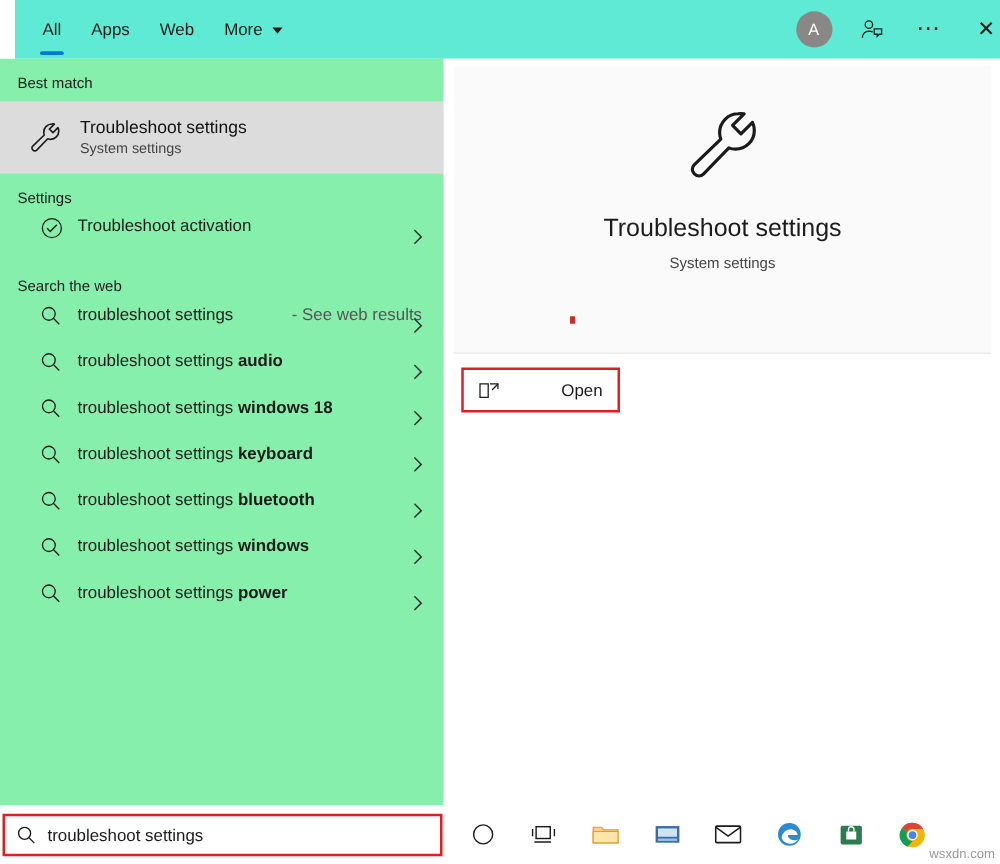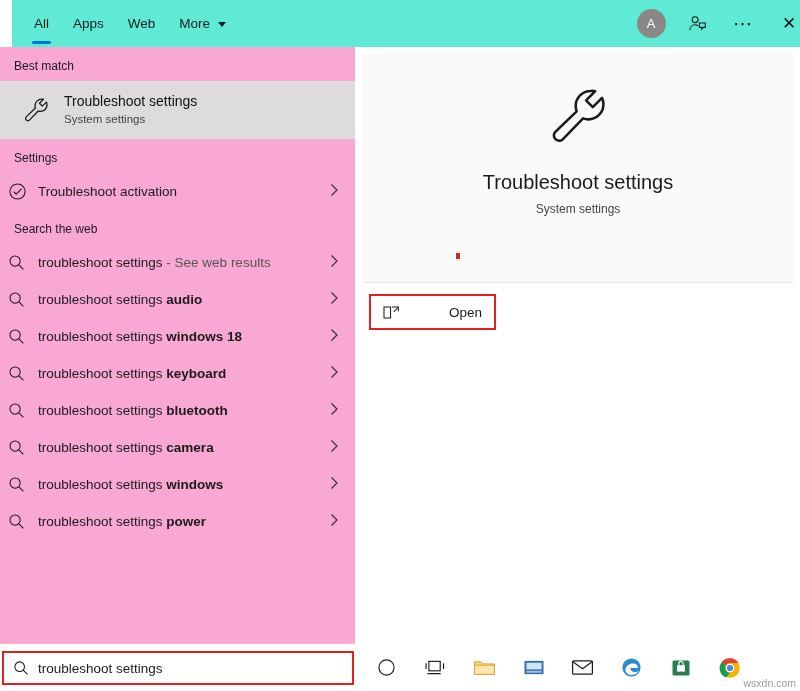--- a/index.html
+++ b/index.html
@@ -49,21 +49,21 @@
     background:#8a8886;color:#ffffff;
     display:flex;align-items:center;justify-content:center;
     font-size:13px;
   }
   .dots{font-size:19px;line-height:1;letter-spacing:1px;}
   .closex{font-size:17px;line-height:1;font-family:"Liberation Sans",sans-serif;}
 
   
   .left{
     position:absolute;left:0;top:47px;width:355px;height:597px;
-    background:#f9a8d4;
+    background:#86efac;
   }
   .section-head{
     font-size:12px;color:#1b1b1b;
     padding:12px 0 8px 14px;
   }
   .bestmatch-row{
     display:flex;align-items:center;
     height:58px;
     background:#dcdcdc;
     padding-left:14px;
@@ -71,35 +71,35 @@
   }
   .bm-icon{
     width:44px;height:44px;flex:none;
     display:flex;align-items:center;justify-content:center;
   }
   .bm-text{margin-left:6px;}
   .bm-title{font-size:14px;color:#111;line-height:17px;}
   .bm-sub{font-size:11.5px;color:#444;line-height:15px;margin-top:2px;}
 
   .list-row{
-    display:flex;align-items:center;
+    display:flex;align-items:flex-start;
     height:37px;
-    padding-left:8px;
+    padding-left:32px;
     box-sizing:border-box;
     position:relative;
   }
   .li-icon{
     width:30px;flex:none;display:flex;align-items:center;justify-content:flex-start;
     color:#1b1b1b;
   }
   .li-text{
     font-size:13.5px;color:#1b1b1b;white-space:nowrap;overflow:hidden;text-overflow:ellipsis;
   }
   .li-text .bold{font-weight:bold;}
-  .li-text .muted{color:#555;}
+  .li-text .muted{color:#555;margin-left:43px;}
   .chev{
     position:absolute;right:16px;top:50%;transform:translateY(-50%);
     color:#333;
   }
 
   
   .right{
     position:absolute;left:355px;top:47px;width:445px;height:597px;
     background:#ffffff;
   }
@@ -317,36 +317,20 @@
       <div class="li-text">
         <span>troubleshoot settings </span><span class="bold">bluetooth</span>
       </div>
       <div class="chev">
         <svg width="10" height="14" viewBox="0 0 10 14">
             <path d="M2.5 1.5L8 7l-5.5 5.5" fill="none" stroke="#333" stroke-width="1.2"></path>
           </svg>
       </div>
     </div>
 
-    <div class="list-row">
-      <div class="li-icon">
-        <svg width="17" height="17" viewBox="0 0 18 18">
-            <circle cx="7.5" cy="7.5" r="5.4" fill="none" stroke="#1b1b1b" stroke-width="1.1"></circle>
-            <path d="M11.5 11.5L16.3 16.3" stroke="#1b1b1b" stroke-width="1.1" fill="none"></path>
-          </svg>
-      </div>
-      <div class="li-text">
-        <span>troubleshoot settings </span><span class="bold">camera</span>
-      </div>
-      <div class="chev">
-        <svg width="10" height="14" viewBox="0 0 10 14">
-            <path d="M2.5 1.5L8 7l-5.5 5.5" fill="none" stroke="#333" stroke-width="1.2"></path>
-          </svg>
-      </div>
-    </div>
 
     <div class="list-row">
       <div class="li-icon">
         <svg width="17" height="17" viewBox="0 0 18 18">
             <circle cx="7.5" cy="7.5" r="5.4" fill="none" stroke="#1b1b1b" stroke-width="1.1"></circle>
             <path d="M11.5 11.5L16.3 16.3" stroke="#1b1b1b" stroke-width="1.1" fill="none"></path>
           </svg>
       </div>
       <div class="li-text">
         <span>troubleshoot settings </span><span class="bold">windows</span>

